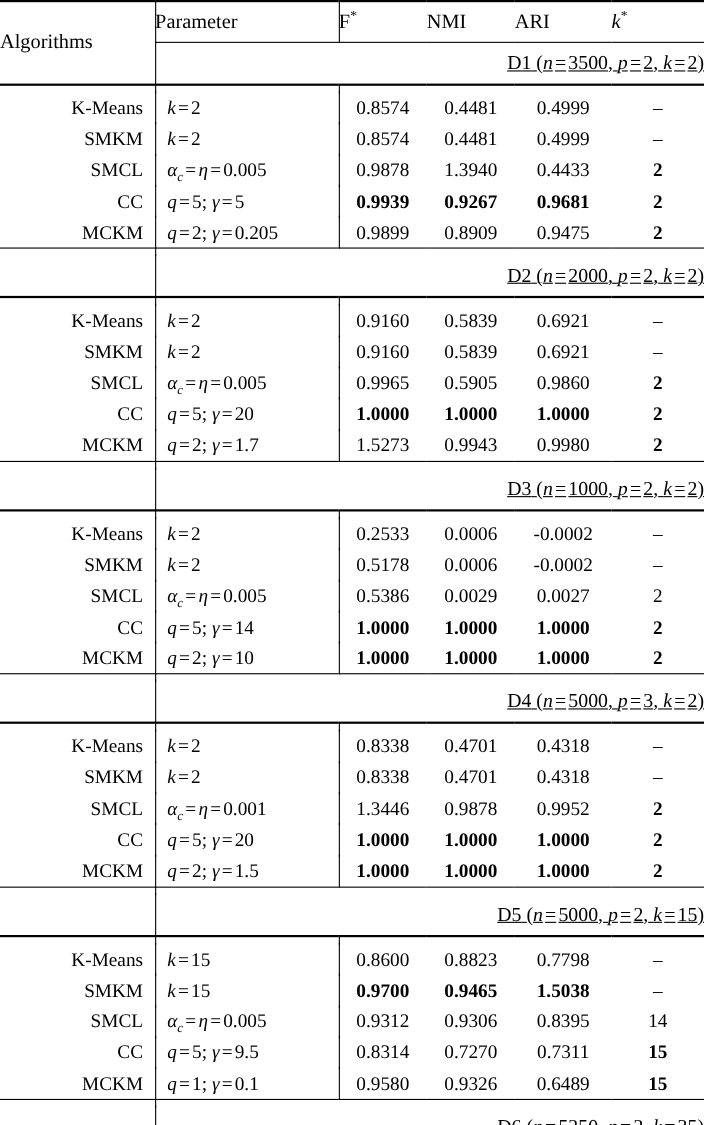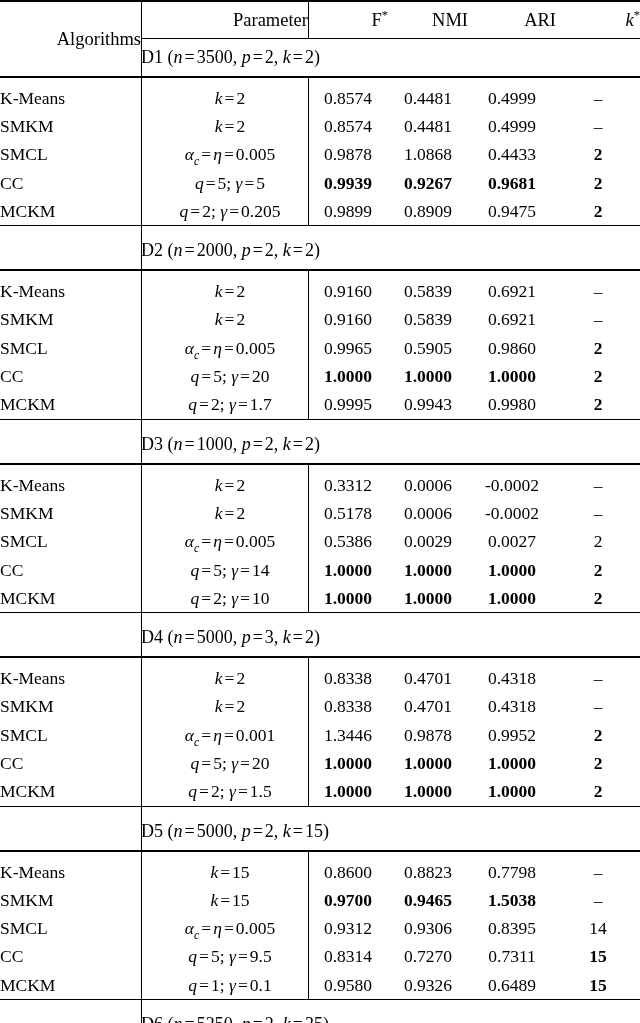--- a/index.html
+++ b/index.html
@@ -52,45 +52,46 @@
     left: 0;
     top: -1px;
     bottom: -1px;
     width: 1.3px;
     background: #000;
   }
 
   
   .hdr-row td {
     height: 36px;
-    text-align: right;
+    text-align: left;
     font-size: 18.5px;
   }
   .hdr-alg {
     text-align: center;
     font-size: 18.5px;
   }
   .hdr-underline > td { border-bottom: 1.1px solid #000; }
 
   
   .section-row td {
     height: 37px;
-    text-align: left;
+    text-align: right;
     font-size: 18px;
+    text-decoration: underline;
   }
 
   
   .data-row td { height: 28.3px; }
   .cell-alg {
-    text-align: left;
+    text-align: right;
     padding-right: 11px;
     font-size: 17.5px;
   }
   .cell-param {
-    text-align: center;
+    text-align: left;
     padding-left: 11px;
     font-size: 17.5px;
     white-space: nowrap;
   }
   .cell-num {
     text-align: center;
     font-size: 17.5px;
   }
   .cell-k {
     text-align: center;
@@ -152,21 +153,21 @@
           <td class="cell-param vbar-cell"><span class="mvar">k</span><span class="op">=</span><span class="num">2</span></td>
           <td class="cell-num vbar-cell">0.8574</td>
           <td class="cell-num">0.4481</td>
           <td class="cell-num">0.4999</td>
           <td class="cell-k">–</td>
         </tr>
         <tr class="data-row">
           <td class="cell-alg">SMCL</td>
           <td class="cell-param vbar-cell"><span class="mvar">α</span><span class="sub">c</span><span class="op">=</span><span class="mvar">η</span><span class="op">=</span><span class="num">0.005</span></td>
           <td class="cell-num vbar-cell">0.9878</td>
-          <td class="cell-num">1.0868</td>
+          <td class="cell-num">1.3940</td>
           <td class="cell-num">0.4433</td>
           <td class="cell-k bold">2</td>
         </tr>
         <tr class="data-row">
           <td class="cell-alg">CC</td>
           <td class="cell-param vbar-cell"><span class="mvar">q</span><span class="op">=</span><span class="num">5</span><span class="num">;</span>&nbsp;<span class="mvar">γ</span><span class="op">=</span><span class="num">5</span></td>
           <td class="cell-num vbar-cell bold">0.9939</td>
           <td class="cell-num bold">0.9267</td>
           <td class="cell-num bold">0.9681</td>
           <td class="cell-k bold">2</td>
@@ -227,21 +228,21 @@
           <td class="cell-alg">CC</td>
           <td class="cell-param vbar-cell"><span class="mvar">q</span><span class="op">=</span><span class="num">5</span><span class="num">;</span>&nbsp;<span class="mvar">γ</span><span class="op">=</span><span class="num">20</span></td>
           <td class="cell-num vbar-cell bold">1.0000</td>
           <td class="cell-num bold">1.0000</td>
           <td class="cell-num bold">1.0000</td>
           <td class="cell-k bold">2</td>
         </tr>
         <tr class="data-row">
           <td class="cell-alg">MCKM</td>
           <td class="cell-param vbar-cell"><span class="mvar">q</span><span class="op">=</span><span class="num">2</span><span class="num">;</span>&nbsp;<span class="mvar">γ</span><span class="op">=</span><span class="num">1.7</span></td>
-          <td class="cell-num vbar-cell">0.9995</td>
+          <td class="cell-num vbar-cell">1.5273</td>
           <td class="cell-num">0.9943</td>
           <td class="cell-num">0.9980</td>
           <td class="cell-k bold">2</td>
         </tr>
         <tr class="gap-row rule-thin-top">
           <td></td>
           <td class="vbar-cell"></td>
           <td></td>
           <td></td>
           <td></td>
@@ -255,21 +256,21 @@
           <td></td>
           <td class="vbar-cell"></td>
           <td class="vbar-cell"></td>
           <td></td>
           <td></td>
           <td></td>
         </tr>
         <tr class="data-row">
           <td class="cell-alg">K-Means</td>
           <td class="cell-param vbar-cell"><span class="mvar">k</span><span class="op">=</span><span class="num">2</span></td>
-          <td class="cell-num vbar-cell">0.3312</td>
+          <td class="cell-num vbar-cell">0.2533</td>
           <td class="cell-num">0.0006</td>
           <td class="cell-num">-0.0002</td>
           <td class="cell-k">–</td>
         </tr>
         <tr class="data-row">
           <td class="cell-alg">SMKM</td>
           <td class="cell-param vbar-cell"><span class="mvar">k</span><span class="op">=</span><span class="num">2</span></td>
           <td class="cell-num vbar-cell">0.5178</td>
           <td class="cell-num">0.0006</td>
           <td class="cell-num">-0.0002</td>

